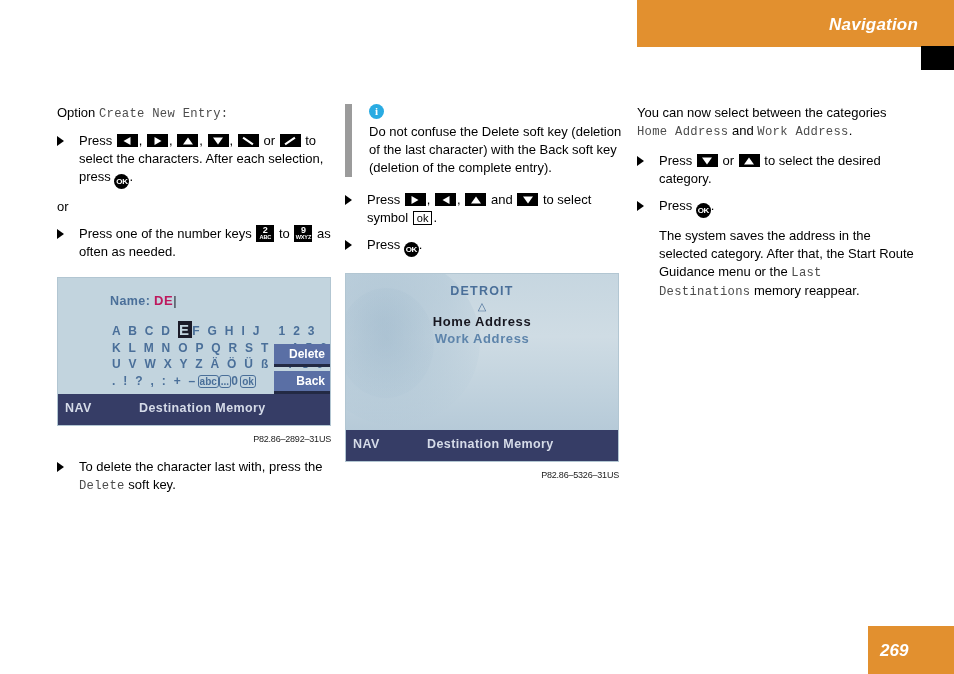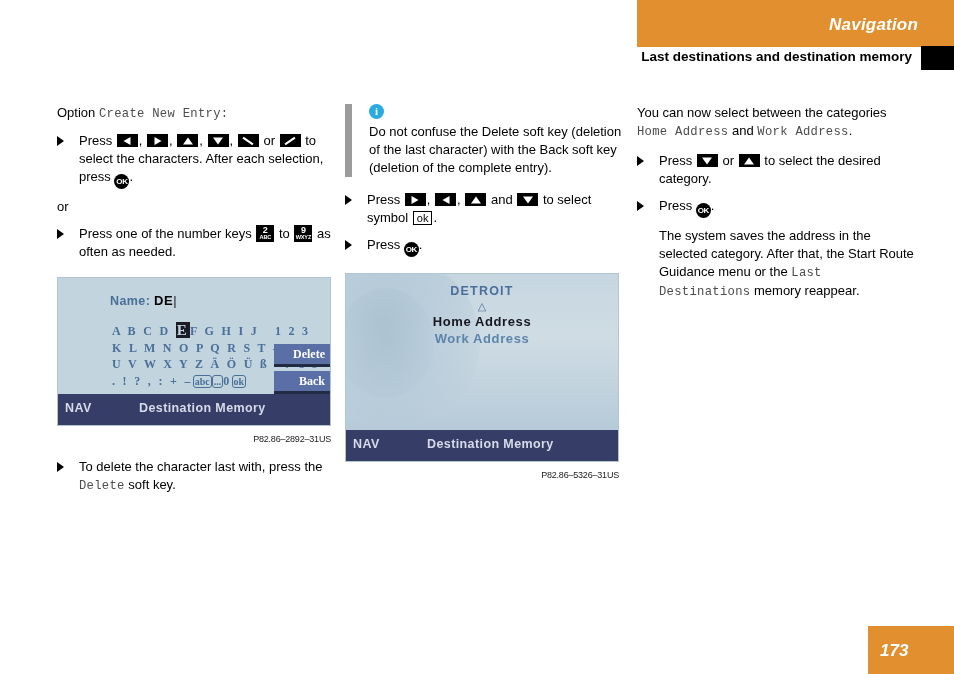--- a/index.html
+++ b/index.html
@@ -210,34 +210,33 @@
     padding-top: 9px;
   }
   .scr-name {
     color: #4a6f99;
     font-size: 12.5px;
     font-weight: bold;
     letter-spacing: 0.4px;
     padding: 14px 0 0 52px;
   }
   .scr-name .val {
-    color: #000000;
+    color: #be185d;
     font-size: 13px;
     letter-spacing: 0.5px;
   }
   .scr-name .caret {
     color: #1b1b28;
     font-weight: normal;
   }
   .charpanel {
     margin-top: 12px;
     padding-left: 54px;
     position: relative;
     height: 72px;
-    font-family: Liberation Serif, serif;
   }
   .charrow {
     color: #4a6f99;
     font-size: 12px;
     font-weight: bold;
     letter-spacing: 2.3px;
     line-height: 16.5px;
     white-space: pre;
   }
   .charrow .sel {
@@ -366,21 +365,20 @@
     left: 12px; top: 15px;
   }
 </style>
 </head>
 <body>
 
 <div class="page">
 
   <div class="hdr-orange"></div>
   <div class="hdr-orange-label">Navigation</div>
-  <div class="hdr-sub">Last destinations and destination memory</div>
   <div class="hdr-blackbox"></div>
 
   <div class="col col-1">
 
     <div class="para">
       <span>Option</span>
       <span class="mono">Create New Entry:</span>
     </div>
 
     <div class="bullet">
@@ -513,16 +511,16 @@
     </div>
 
     <div class="indent">
       <span>The system saves the address in the selected category. After that, the Start Route Guidance menu or the</span>
       <span class="mono">Last Destinations</span>
       <span>memory reappear.</span>
     </div>
   </div>
 
   <div class="pagenum">
-    <span>173</span>
+    <span>269</span>
   </div>
 
 </div>
 
 </body></html>

